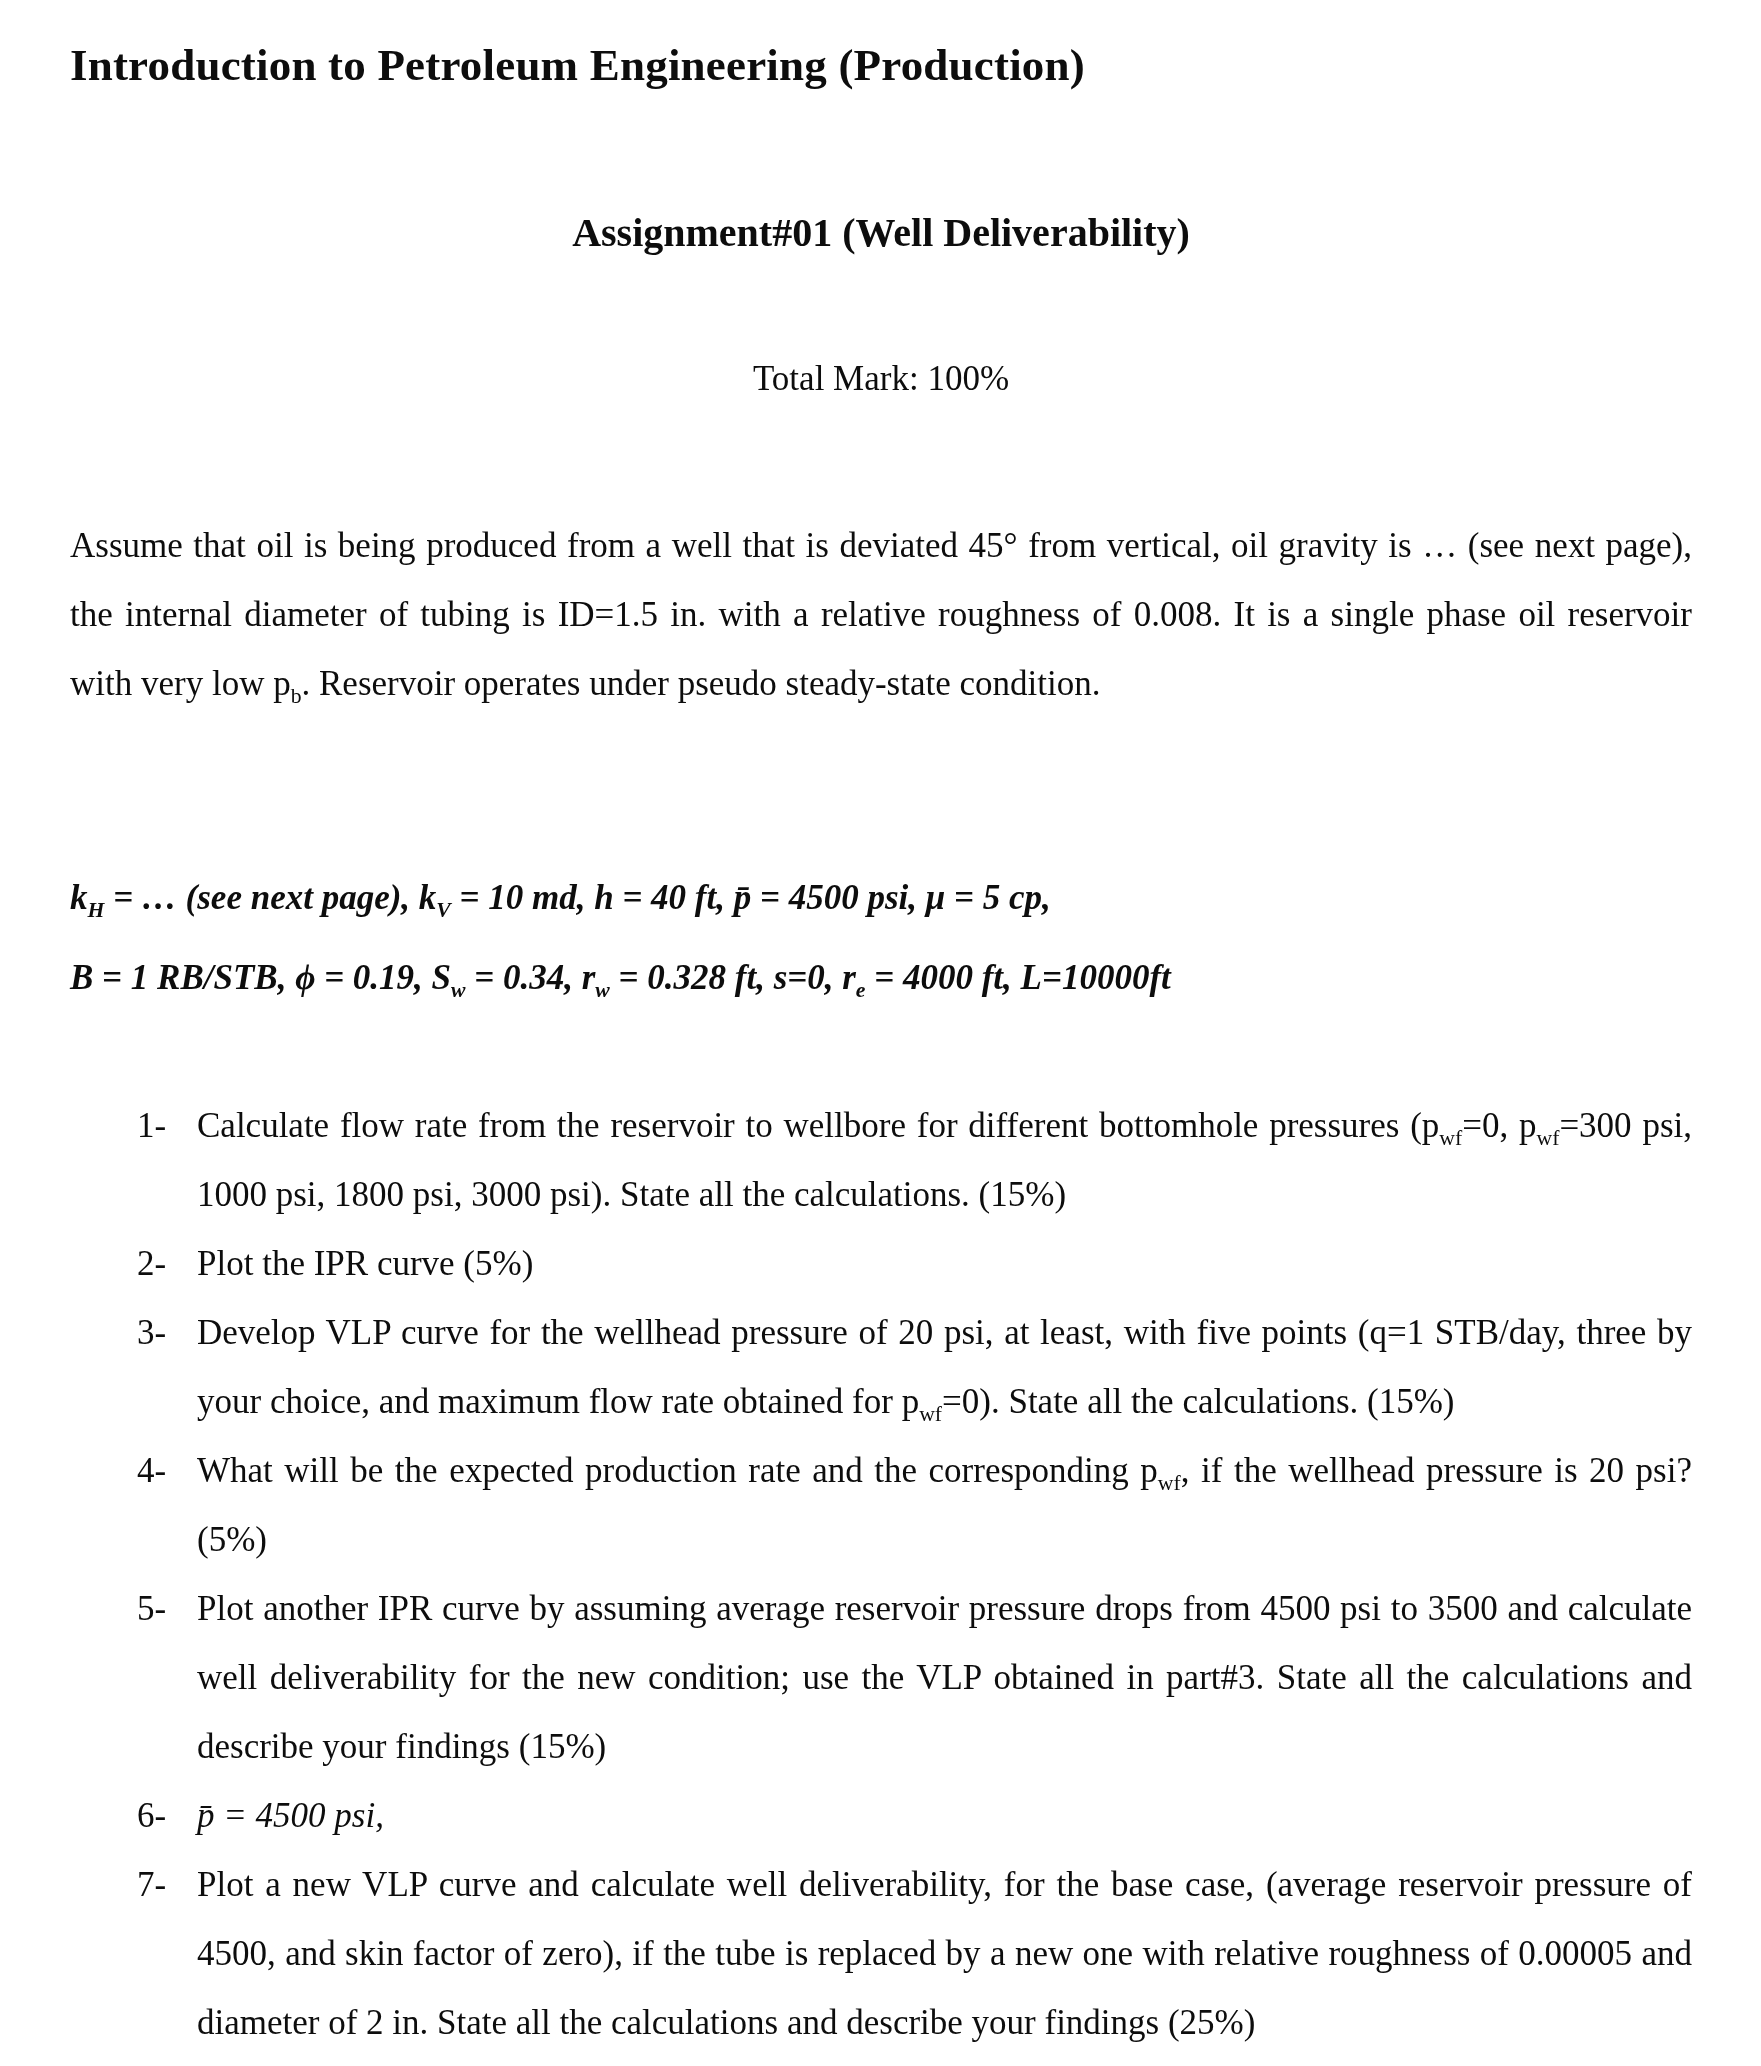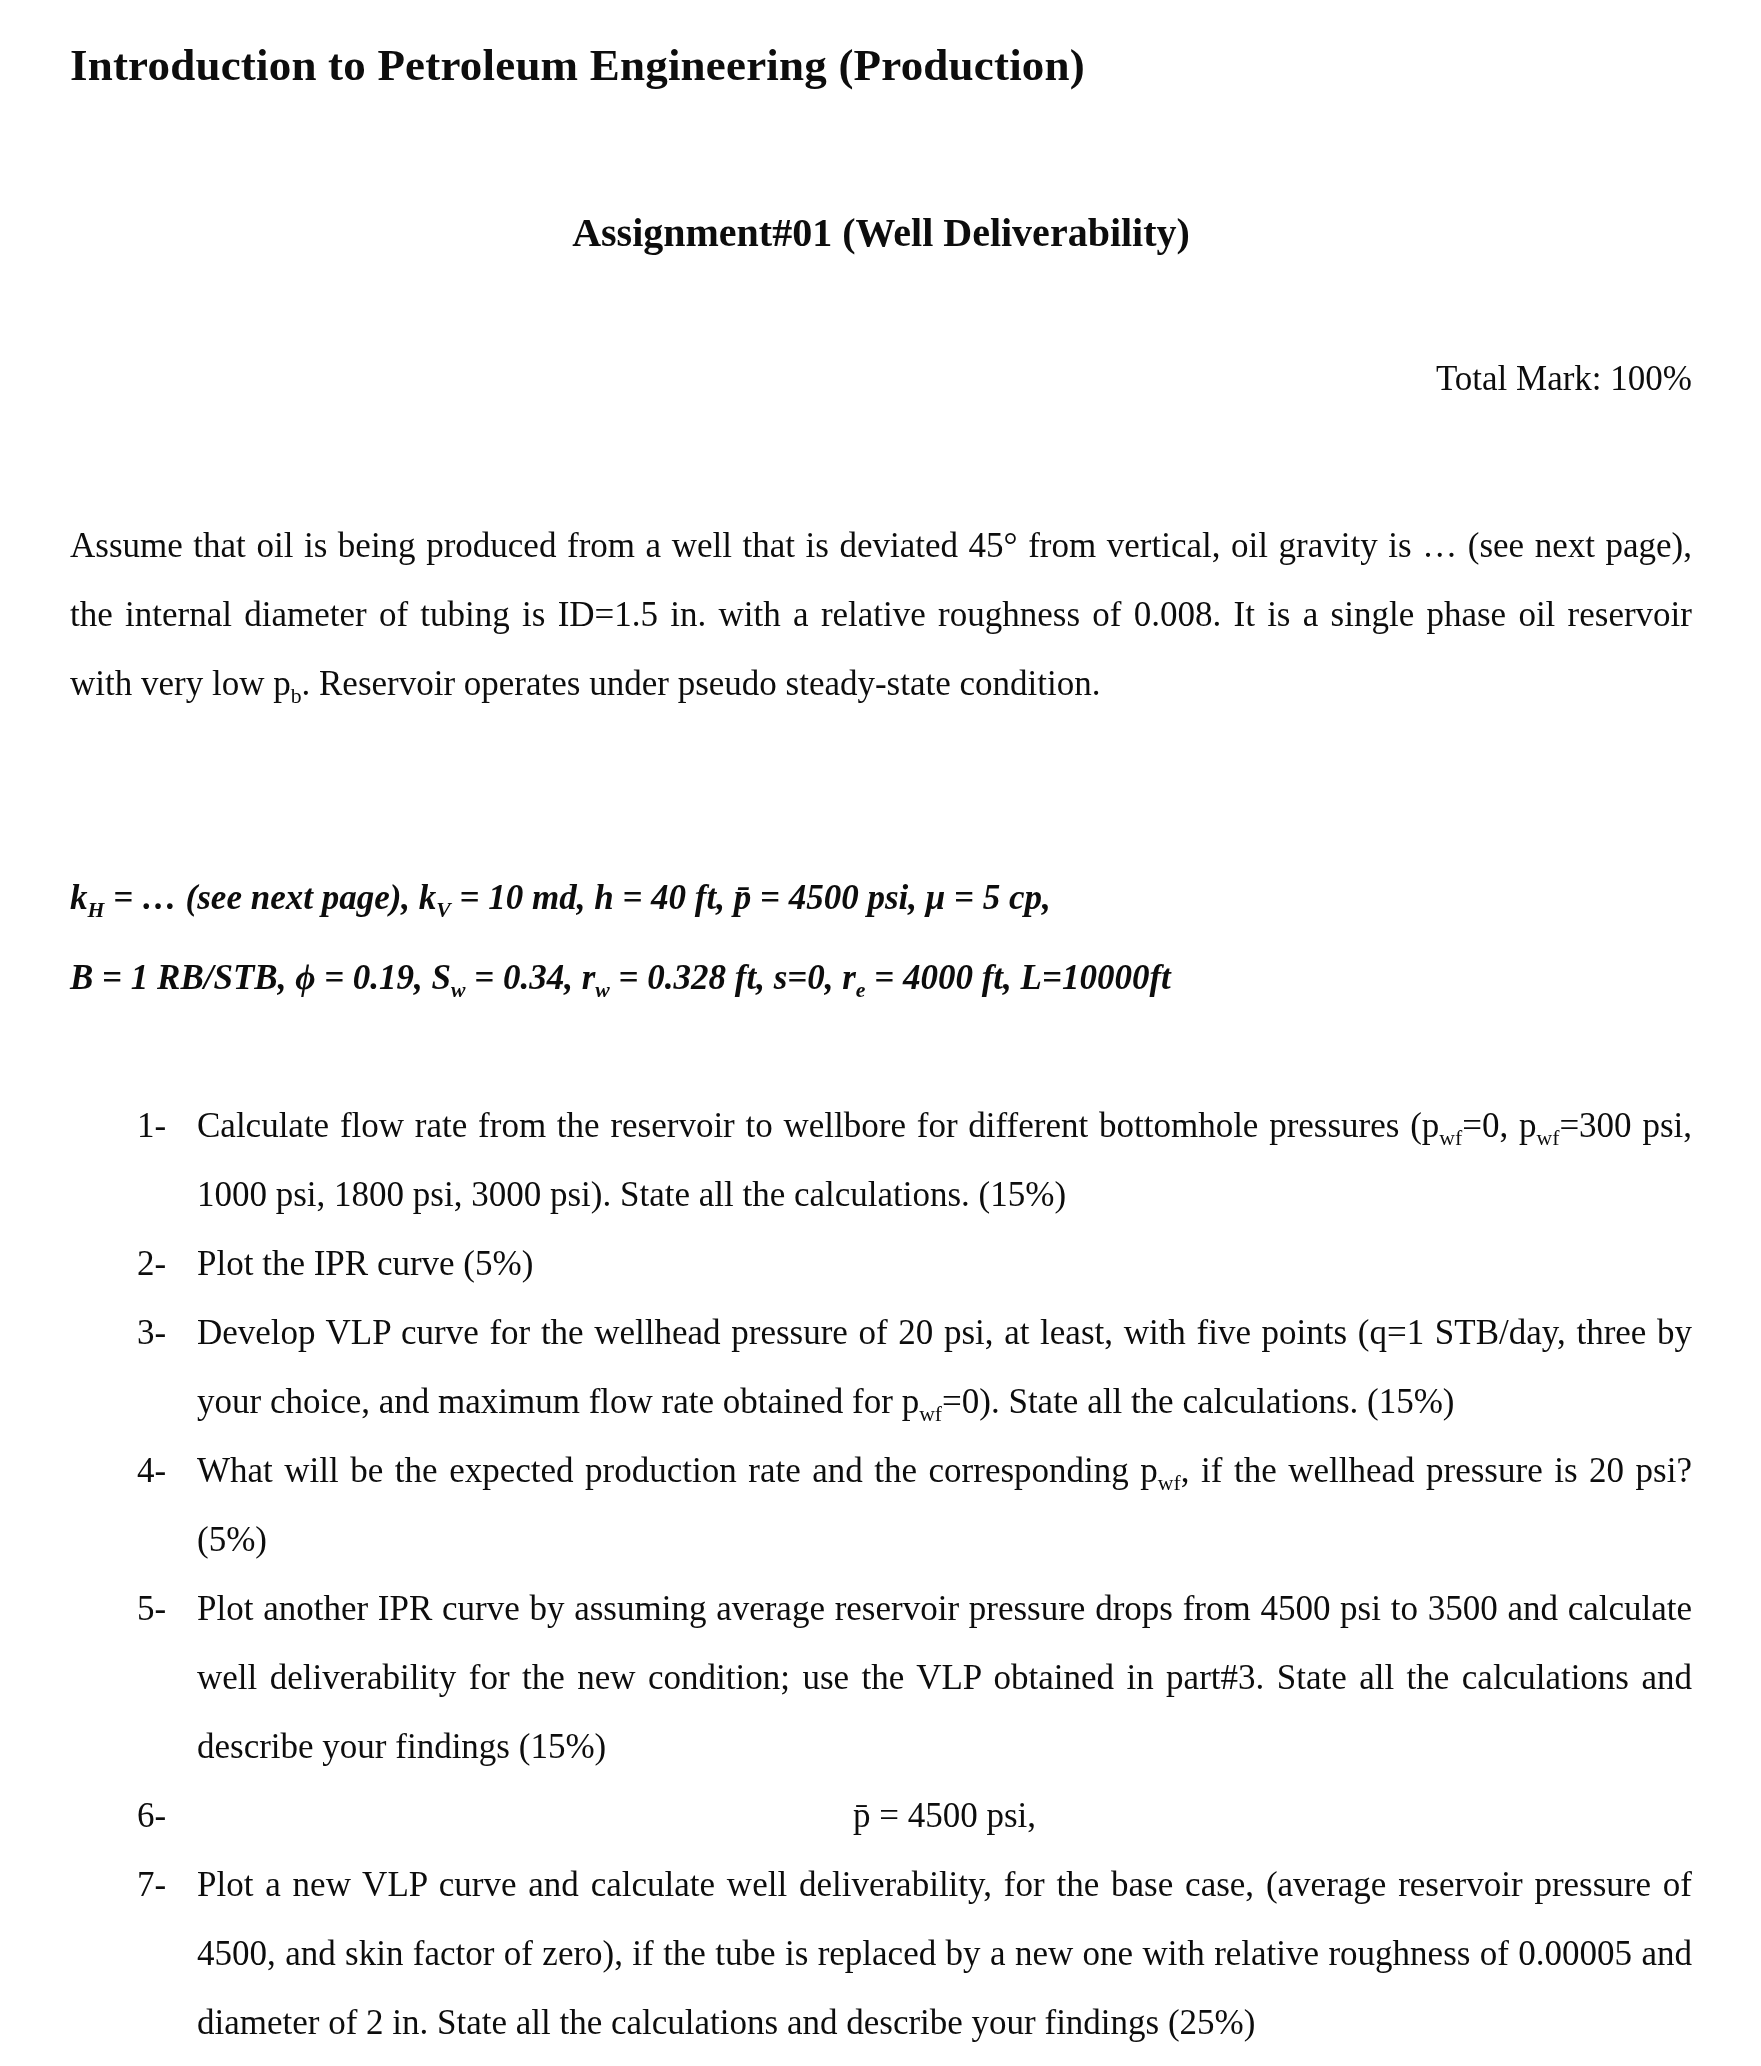--- a/index.html
+++ b/index.html
@@ -26,21 +26,21 @@
   }
   .heading {
     font-size: 40px;
     font-weight: bold;
     margin: 118px 0 0 0;
     text-align: center;
   }
   .total-mark {
     margin-top: 103px;
     font-size: 35px;
-    text-align: right;
+    text-align: center;
   }
   .intro {
     margin: 112px 0 0 0;
     font-size: 35px;
     line-height: 69px;
     text-align: justify;
   }
   .params {
     margin-top: 145px;
     font-size: 35px;
@@ -58,21 +58,22 @@
     font-size: 35px;
     line-height: 69px;
   }
   .qnum {
     text-align: left;
   }
   .qbody {
     text-align: justify;
   }
   .qnote {
-    text-align: center;
+    font-style: italic;
+    text-align: left;
   }
   sub {
     font-size: 62%;
     line-height: 0;
   }
 </style>
 </head>
 <body>
 
 <div class="page">

